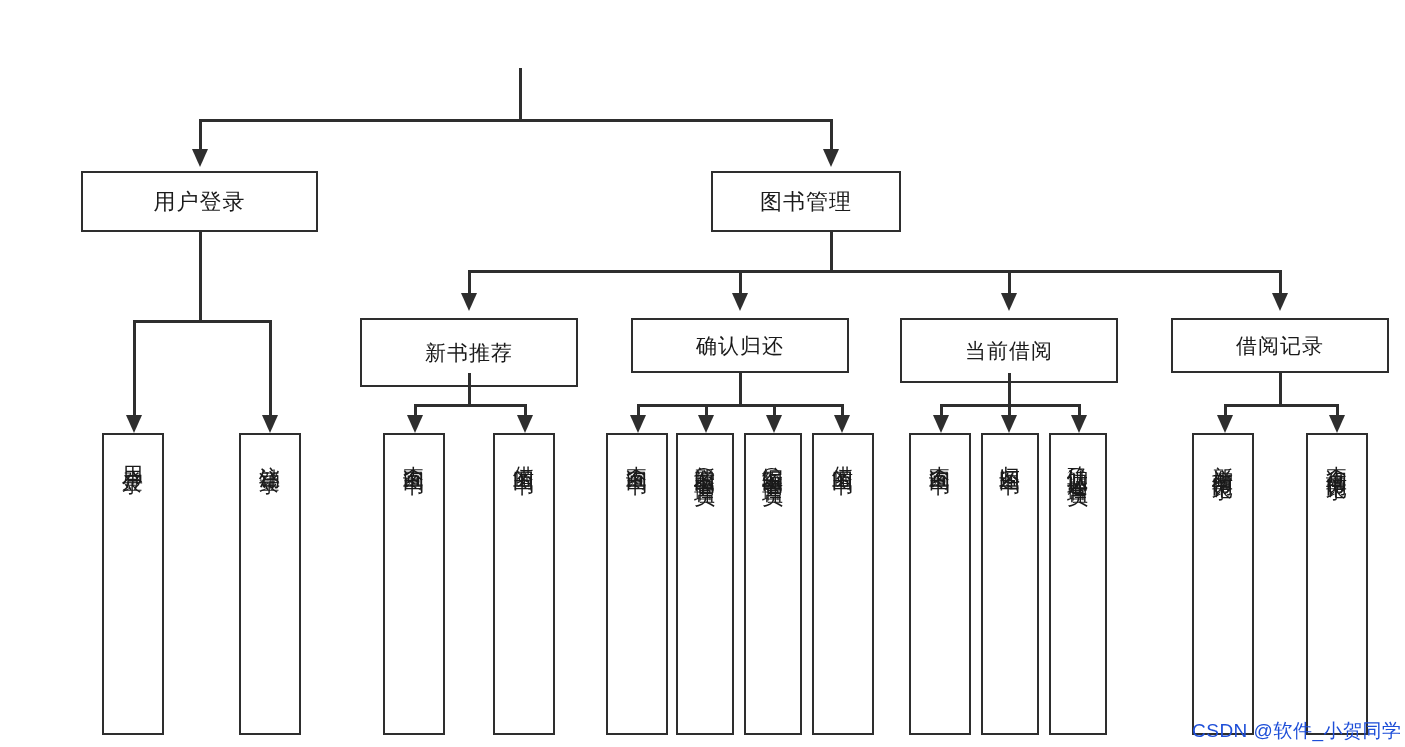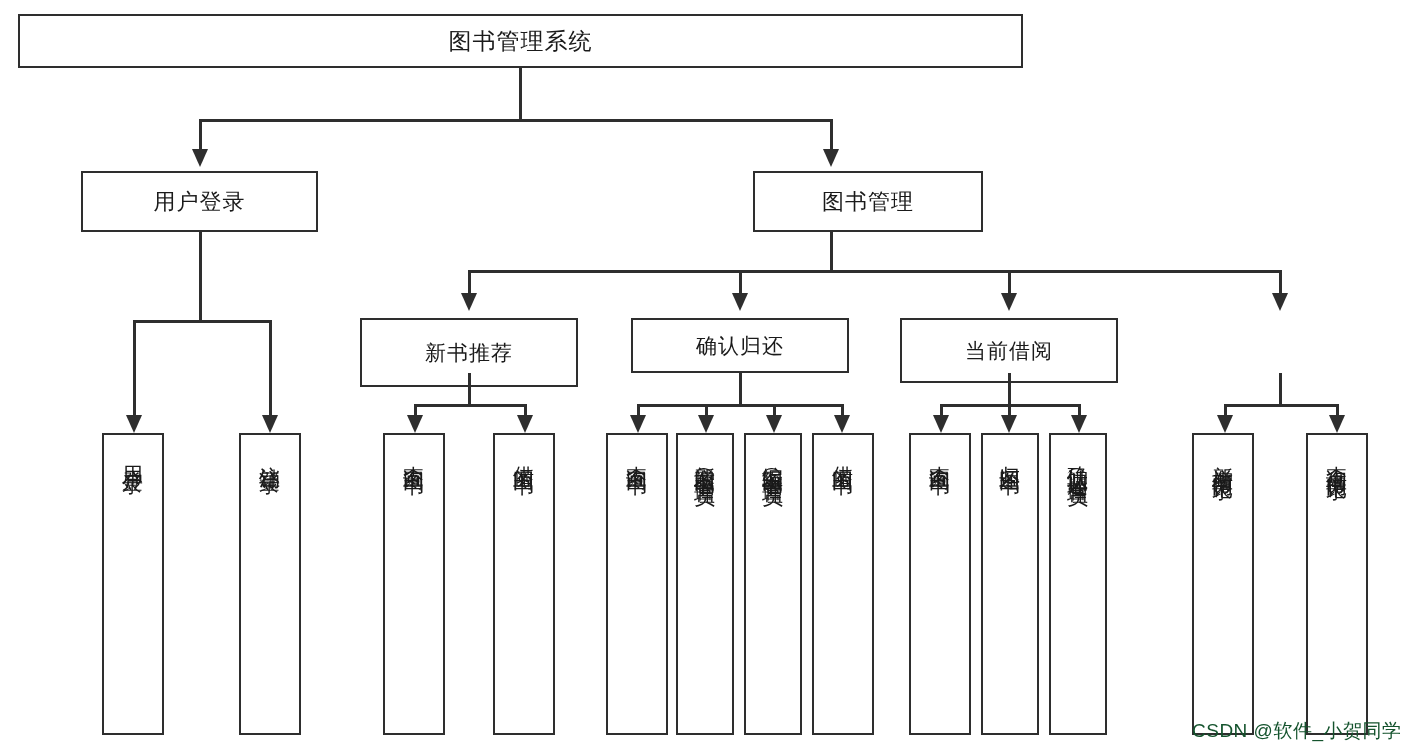--- a/index.html
+++ b/index.html
@@ -67,47 +67,44 @@
     width: 0;
     height: 0;
     border-left: 8px solid transparent;
     border-right: 8px solid transparent;
     border-top: 18px solid #2e2e2e;
   }
   
   #watermark {
     position: absolute;
     font-size: 19px;
-    color: #14532d;
+    color: #1d4ed8;
     white-space: nowrap;
     letter-spacing: 0.5px;
   }
 </style>
 </head>
 <body>
 
 <div id="canvas">
 
-  <div class="node root" style="left:18px; top:14px; width:1005px; height:54px;">
-    <span class="htext">图书管理系统</span>
-  </div>
 
   <div class="vline" style="left:519px; top:68px; height:52px;"></div>
 
   <div class="hline" style="left:199px; top:119px; width:633px;"></div>
 
   <div class="vline" style="left:199px; top:119px; height:32px;"></div>
   <div class="arrow" style="left:192px; top:149px;"></div>
   <div class="vline" style="left:830px; top:119px; height:32px;"></div>
   <div class="arrow" style="left:823px; top:149px;"></div>
 
   <div class="node lvl1" style="left:81px; top:171px; width:237px; height:61px;">
     <span class="htext">用户登录</span>
   </div>
-  <div class="node lvl1" style="left:711px; top:171px; width:230px; height:61px;margin-left:42px;">
+  <div class="node lvl1" style="left:711px; top:171px; width:190px; height:61px;">
     <span class="htext">图书管理</span>
   </div>
 
   <div class="vline" style="left:199px; top:232px; height:90px;"></div>
   <div class="hline" style="left:133px; top:320px; width:136px;"></div>
   <div class="vline" style="left:133px; top:320px; height:98px;"></div>
   <div class="arrow" style="left:126px; top:415px;"></div>
   <div class="vline" style="left:269px; top:320px; height:98px;"></div>
   <div class="arrow" style="left:262px; top:415px;"></div>
 
@@ -124,20 +121,23 @@
 
   <div class="node lvl2" style="left:360px; top:318px; width:218px; height:69px;">
     <span class="htext">新书推荐</span>
   </div>
   <div class="node lvl2" style="left:631px; top:318px; width:218px; height:55px;">
     <span class="htext">确认归还</span>
   </div>
   <div class="node lvl2" style="left:900px; top:318px; width:218px; height:65px;">
     <span class="htext">当前借阅</span>
   </div>
+  <div class="node lvl2" style="left:1171px; top:318px; width:218px; height:55px;">
+    <span class="htext">借阅记录</span>
+  </div>
 
   <div class="vline" style="left:468px; top:373px; height:33px;"></div>
   <div class="hline" style="left:414px; top:404px; width:110px;"></div>
   <div class="vline" style="left:414px; top:404px; height:14px;"></div>
   <div class="arrow" style="left:407px; top:415px;"></div>
   <div class="vline" style="left:524px; top:404px; height:14px;"></div>
   <div class="arrow" style="left:517px; top:415px;"></div>
 
   <div class="vline" style="left:739px; top:373px; height:33px;"></div>
   <div class="hline" style="left:637px; top:404px; width:206px;"></div>

